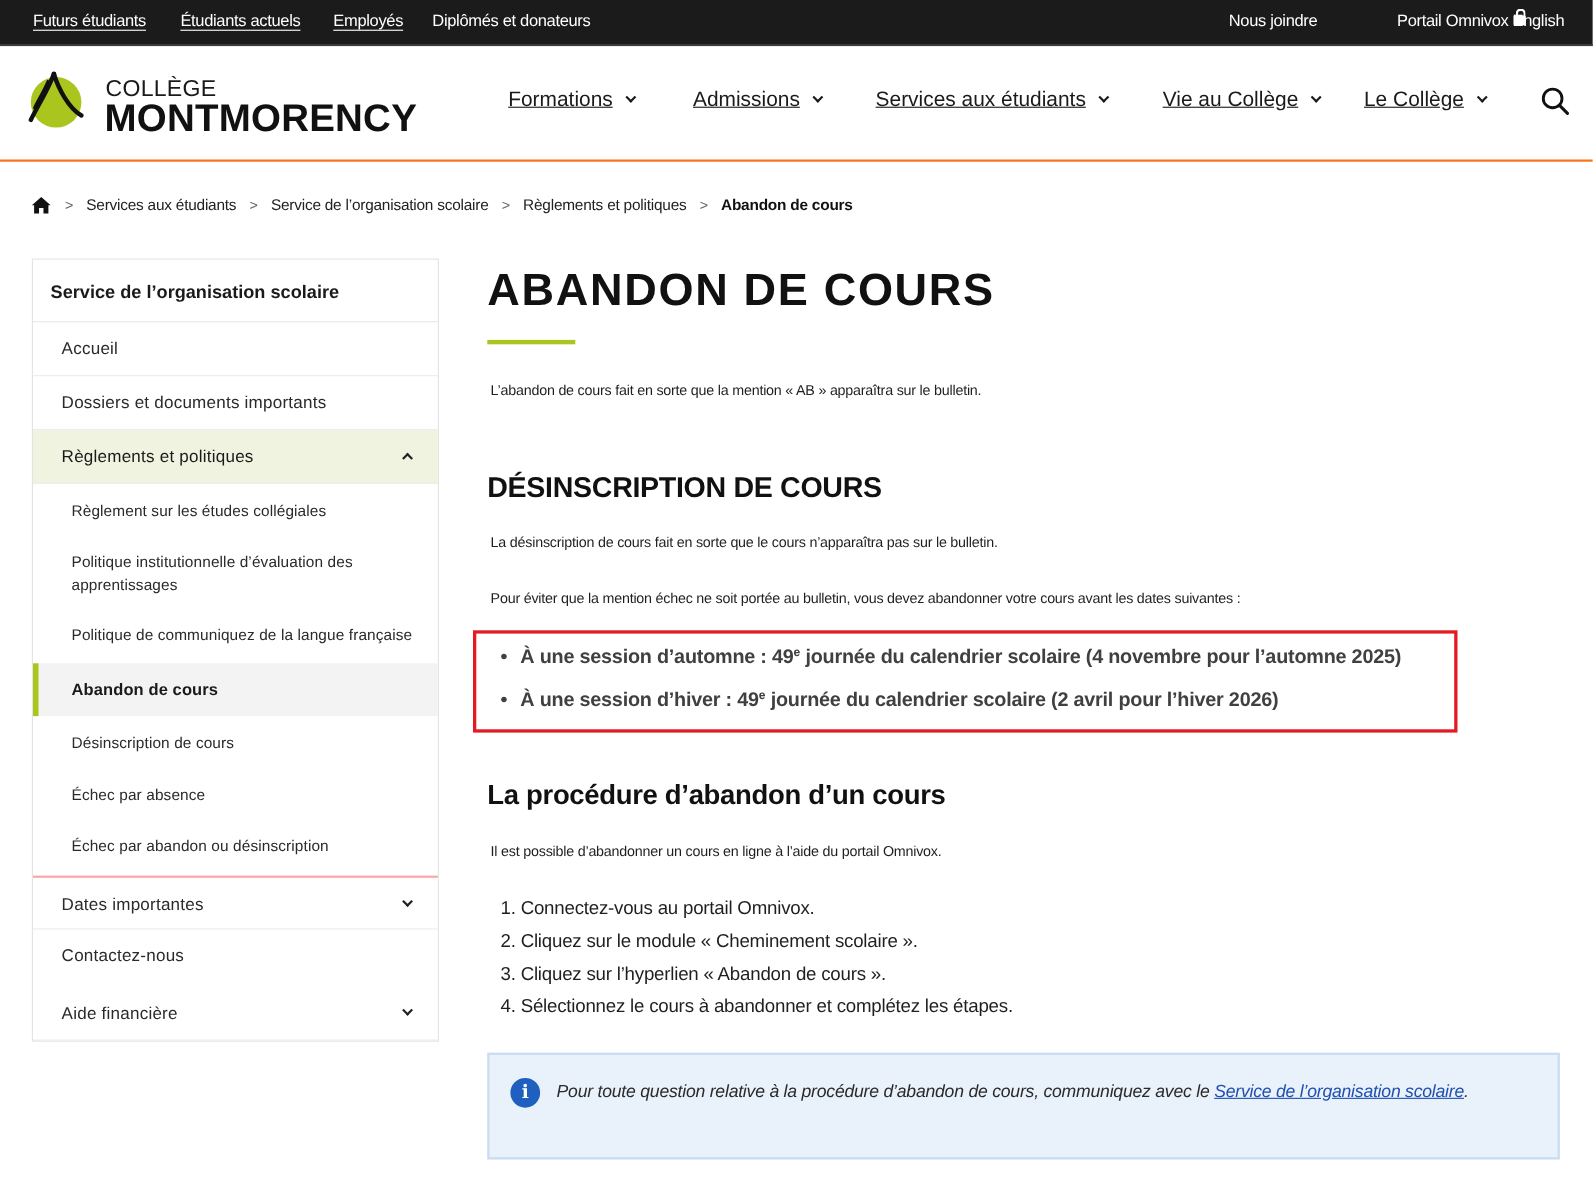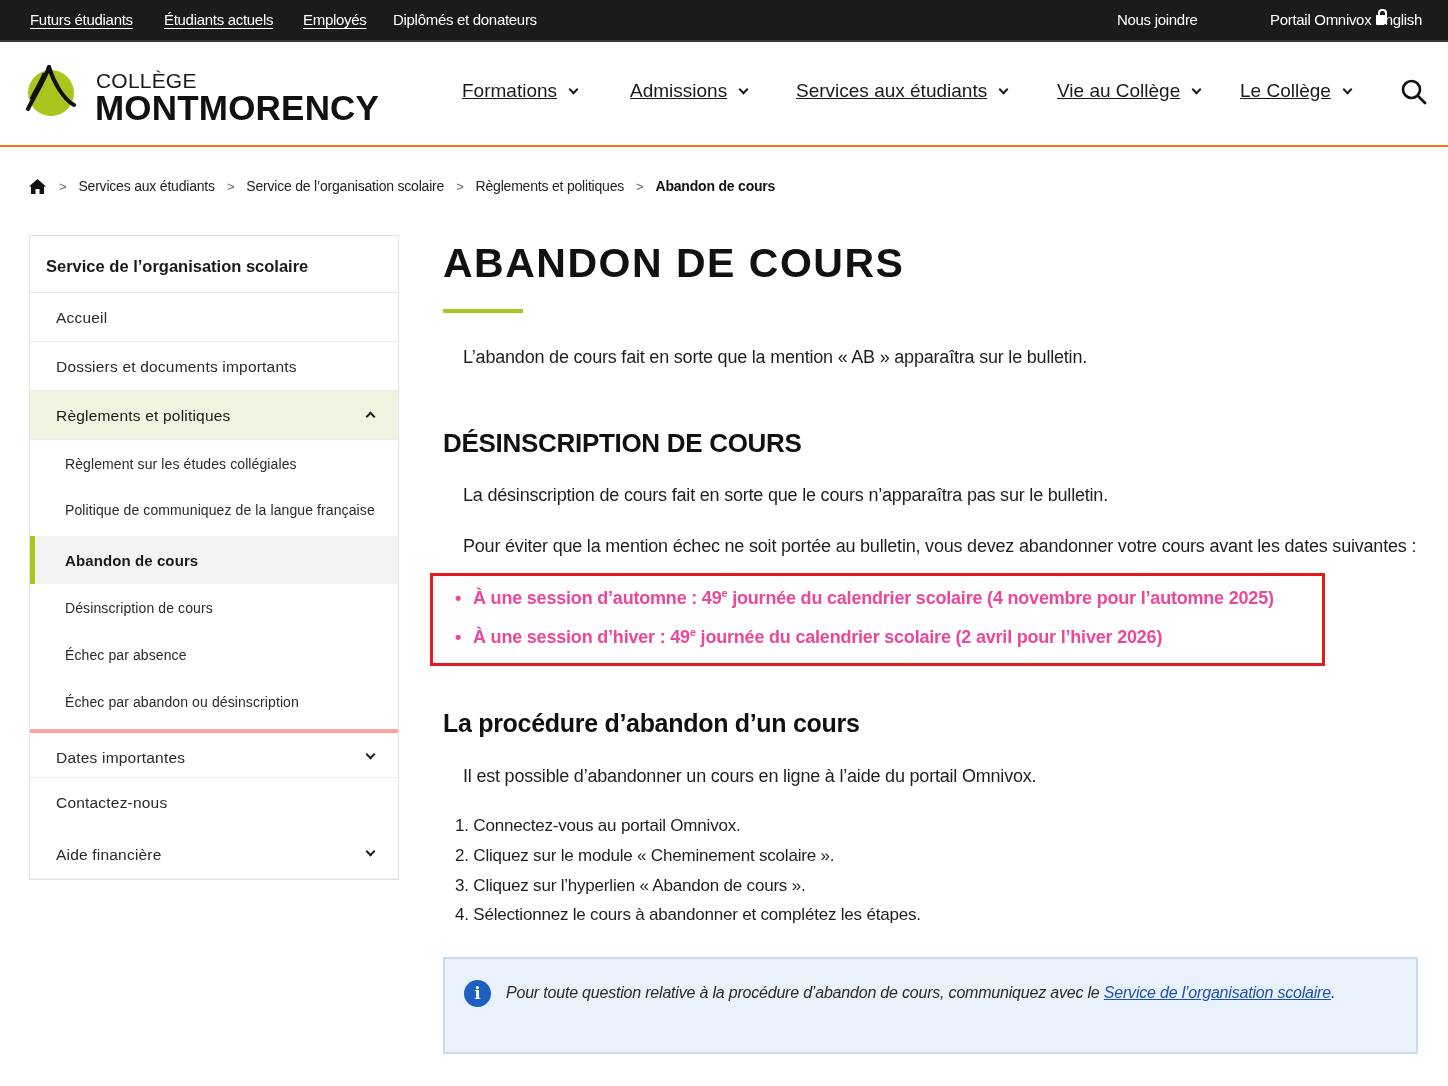--- a/index.html
+++ b/index.html
@@ -34,26 +34,26 @@
   .side-item.open { background: #eff3df; color: #1a1a1a; }
   .side-sub { position: relative; padding: 0 0 0 35px; font-size: 14px; color: #2a2a2a; letter-spacing: 0.1px; line-height: 21px; }
   .side-sub.active { background: #f3f3f3; font-weight: bold; font-size: 15px; color: #1a1a1a; border-left: 5px solid #a9c51e; padding-left: 30px; }
   .chev-up, .chev-dn { position: absolute; right: 24px; width: 7px; height: 7px; border-left: 2px solid #222; border-top: 2px solid #222; }
   .chev-up { top: 22px; transform: rotate(45deg); }
   .chev-dn { top: 18px; transform: rotate(225deg); }
 
   
   .h1 { position: absolute; left: 443px; top: 240px; font-size: 41px; font-weight: bold; letter-spacing: 1.5px; color: #111; white-space: nowrap; }
   .h1-bar { position: absolute; left: 443px; top: 309px; width: 80px; height: 4px; background: #a9c51e; }
-  .p { position: absolute; left: 463px; font-size: 18px; color: #1f1f1f; white-space: nowrap; letter-spacing: -0.2px; }
+  .p { position: absolute; left: 446px; font-size: 13px; color: #1f1f1f; white-space: nowrap; letter-spacing: -0.2px; }
   .h2 { position: absolute; left: 443px; top: 428px; font-size: 26px; font-weight: bold; color: #111; white-space: nowrap; letter-spacing: -0.3px; }
   .h3 { position: absolute; left: 443px; top: 709px; font-size: 25px; font-weight: bold; color: #111; white-space: nowrap; letter-spacing: -0.3px; }
 
   .redbox { position: absolute; left: 430px; top: 573px; width: 895px; height: 93px; border: 3px solid #e31b23; }
-  .bul { position: absolute; left: 455px; font-size: 18px; font-weight: bold; color: #ec4899; white-space: nowrap; letter-spacing: -0.2px; }
+  .bul { position: absolute; left: 455px; font-size: 18px; font-weight: bold; color: #404040; white-space: nowrap; letter-spacing: -0.2px; }
   .bul:before { content: "•"; display: inline-block; width: 18px; }
   .bul sup { font-size: 11px; vertical-align: 7px; }
 
   .ol { position: absolute; left: 455px; font-size: 17px; color: #1f1f1f; white-space: nowrap; letter-spacing: -0.2px; }
 
   .note { position: absolute; left: 443px; top: 957px; width: 975px; height: 97px; background: #e9f1fb; border: 2px solid #c9dcf2; }
   .note-icon { position: absolute; left: 19px; top: 21px; width: 27px; height: 27px; border-radius: 50%; background: #1f5fbf; color: #fff; font-weight: bold; font-family: "DejaVu Serif", serif; font-size: 17px; text-align: center; line-height: 27px; }
   .note-text { position: absolute; left: 61px; top: 21px; width: 850px; font-size: 16px; font-style: italic; color: #2a2a2a; line-height: 25px; letter-spacing: -0.2px; }
   .note-text a { color: #1f4fb0; text-decoration: underline; }
 </style>
@@ -113,28 +113,29 @@
 </nav>
 
 <aside class="side">
   <div class="side-title">Service de l’organisation scolaire</div>
   <div class="side-item"><span>Accueil</span></div>
   <div class="side-item"><span>Dossiers et documents importants</span></div>
   <div class="side-item open"><span>Règlements et politiques</span><span class="chev-up"></span></div>
 
   <div style="padding-top:14px;">
     <div class="side-sub" style="height:46px;">Règlement sur les études collégiales</div>
+    <div class="side-sub" style="height:67px;padding-right:30px;">Politique institutionnelle d’évaluation des apprentissages</div>
     <div class="side-sub" style="height:36px;">Politique de communiquez de la langue française</div>
     <div class="side-sub active" style="height:48px;padding-top:14px;">Abandon de cours</div>
     <div class="side-sub" style="height:47px;padding-top:14px;">Désinscription de cours</div>
     <div class="side-sub" style="height:47px;padding-top:14px;">Échec par absence</div>
     <div class="side-sub" style="height:51px;padding-top:14px;">Échec par abandon ou désinscription</div>
   </div>
 
-  <div class="side-item" style="border-top:4px solid #fca5a5;"><span>Dates importantes</span><span class="chev-dn"></span></div>
+  <div class="side-item" style="border-top:2px solid #fca5a5;"><span>Dates importantes</span><span class="chev-dn"></span></div>
   <div class="side-item" style="border-bottom:none;height:52px;"><span>Contactez-nous</span></div>
   <div class="side-item"><span>Aide financière</span><span class="chev-dn"></span></div>
 </aside>
 
 <h1 class="h1">ABANDON DE COURS</h1>
 <div class="h1-bar"></div>
 <p class="p" style="top:347px">L’abandon de cours fait en sorte que la mention « AB » apparaîtra sur le bulletin.</p>
 
 <h2 class="h2">DÉSINSCRIPTION DE COURS</h2>
 <p class="p" style="top:485px">La désinscription de cours fait en sorte que le cours n’apparaîtra pas sur le bulletin.</p>

